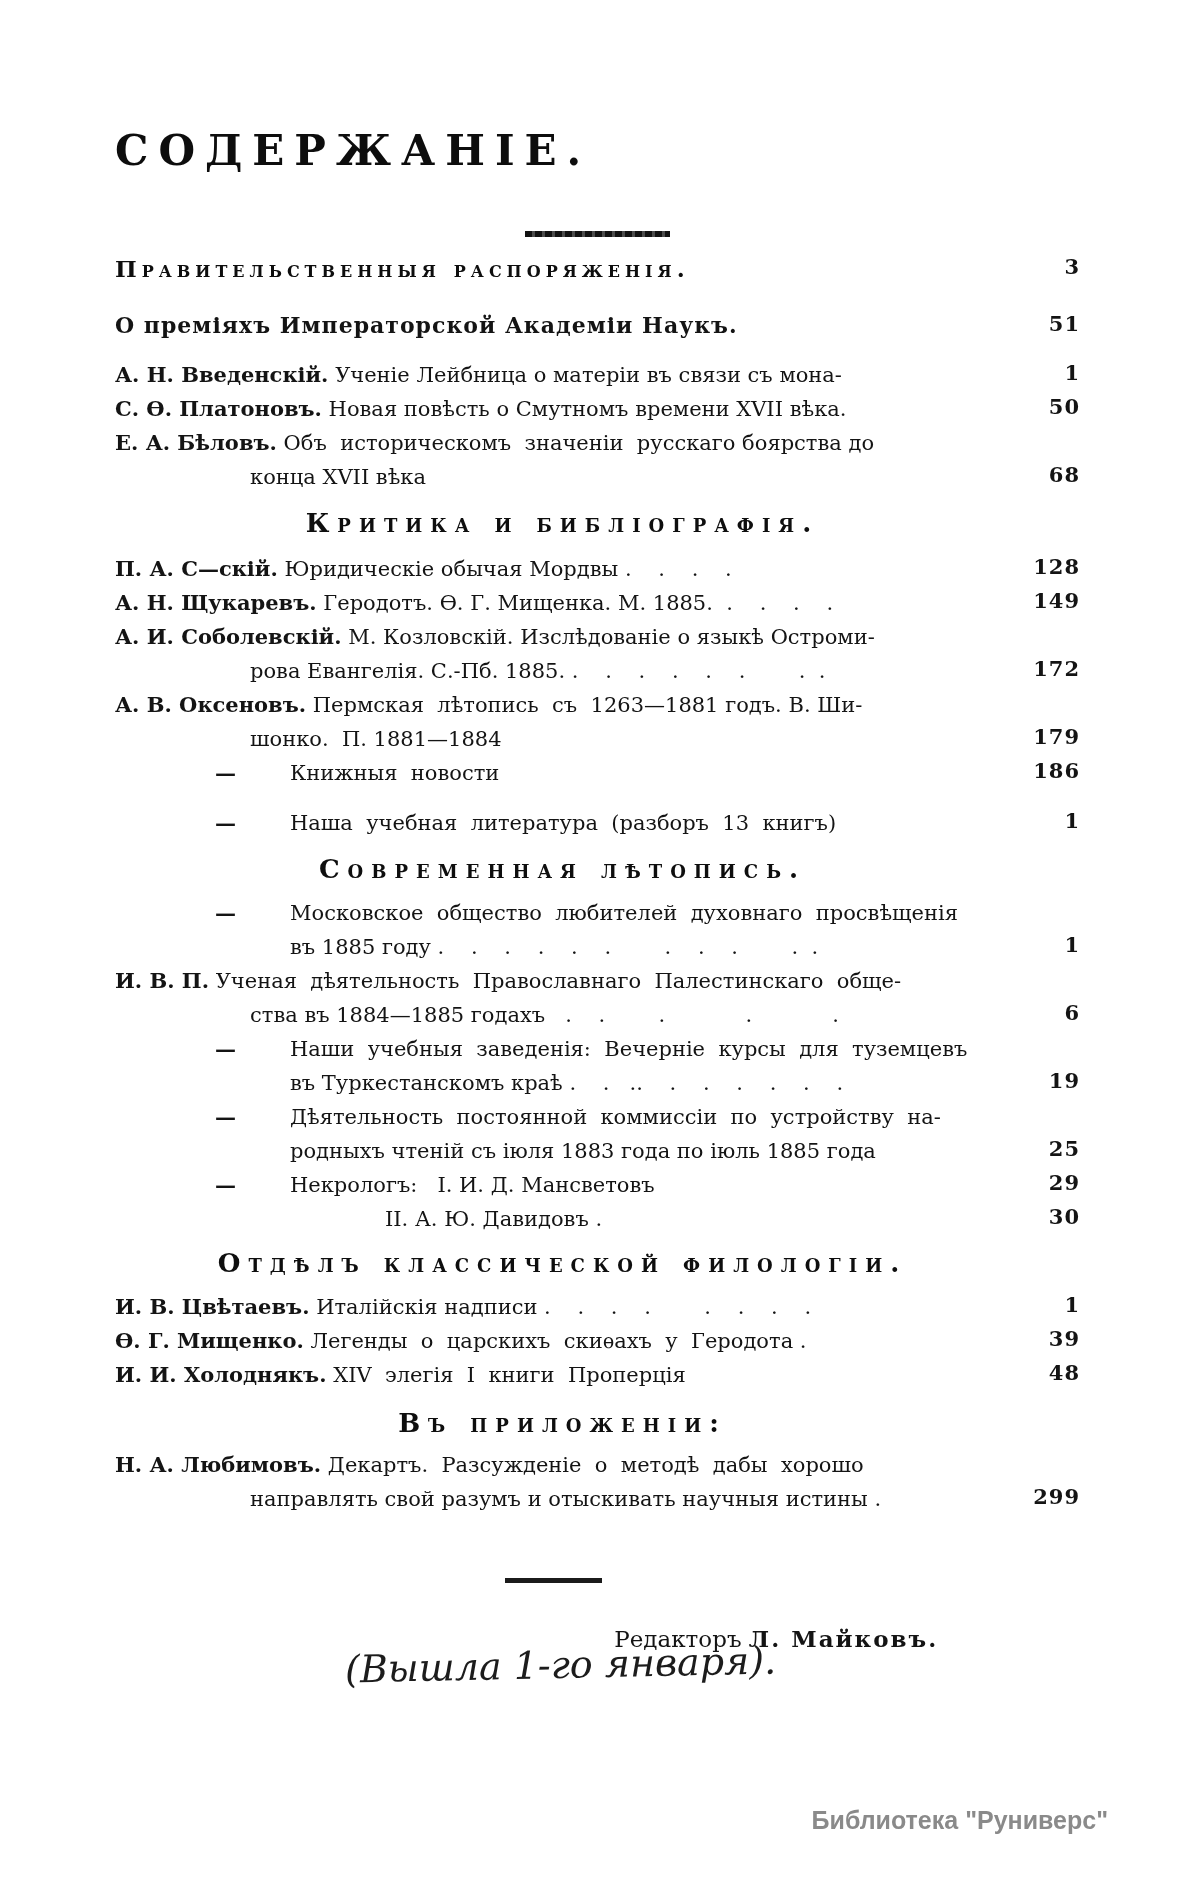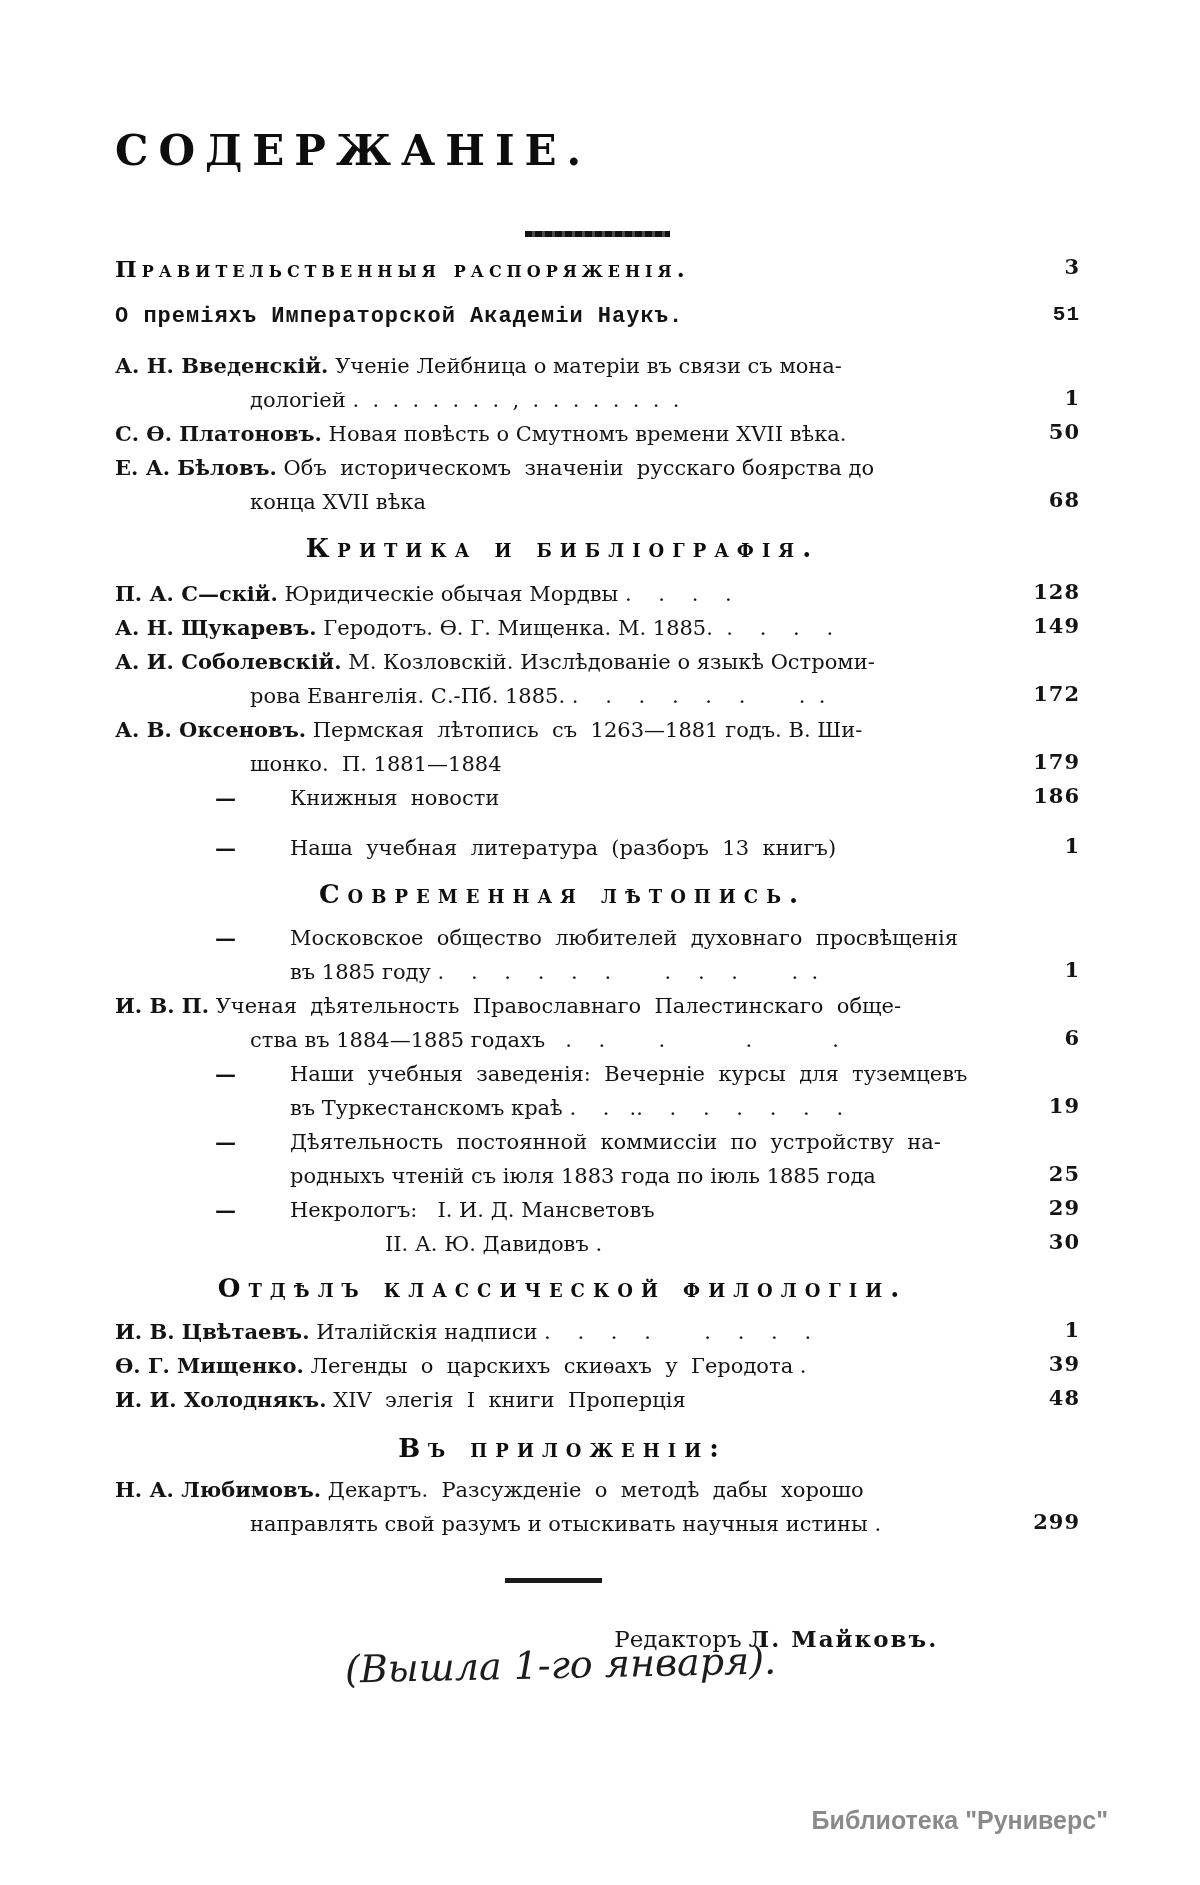--- a/index.html
+++ b/index.html
@@ -36,21 +36,21 @@
   }
   .l2{display:block;margin-left:135px;}
   .dash-entry{padding-left:175px;}
   .dash{position:absolute;left:100px;top:0;font-weight:700;}
   .indent270{padding-left:270px;}
   .gov{margin-top:14px;font-size:23px;line-height:36px;}
   .disp{
     font-variant:small-caps;font-weight:700;letter-spacing:5px;
     white-space:pre-wrap;color:#0e0e0e;
   }
-  .premia{margin-top:12px;font-size:22px;line-height:36px;font-family:Liberation Mono, monospace;}
+  .premia{margin-top:20px;font-size:22px;line-height:36px;}
   .bold-ls{font-weight:700;letter-spacing:1px;white-space:pre-wrap;}
   .mt14{margin-top:14px;} .mt10{margin-top:10px;} .mt12{margin-top:12px;}
   .mt8{margin-top:8px;} .mt16{margin-top:16px;} .mt6{margin-top:6px;}
   .sechead{
     font-variant:small-caps;font-weight:700;
     font-size:26px;line-height:38px;letter-spacing:8px;
     text-align:center;padding-right:70px;
     color:#0e0e0e;white-space:pre-wrap;
   }
   .rule2{
@@ -89,21 +89,20 @@
       <span class="pg">3</span>
     </div>
     <div class="entry premia">
       <span class="bold-ls">О преміяхъ Императорской Академіи Наукъ.</span>
       <span class="pg">51</span>
     </div>
 
     <div class="entry mt14">
       <span class="author">А. Н. Введенскій.</span>
       <span class="t">Ученіе Лейбница о матеріи въ связи съ мона-</span>
-      <span class="l2 t">дологіей .  .  .  .  .  .  .  .  ,  .  .  .  .  .  .  .  .</span>
       <span class="pg">1</span>
     </div>
     <div class="entry">
       <span class="author">С. Ѳ. Платоновъ.</span>
       <span class="t">Новая повѣсть о Смутномъ времени XVII вѣка.</span>
       <span class="pg">50</span>
     </div>
     <div class="entry">
       <span class="author">Е. А. Бѣловъ.</span>
       <span class="t">Объ  историческомъ  значеніи  русскаго боярства до</span>

